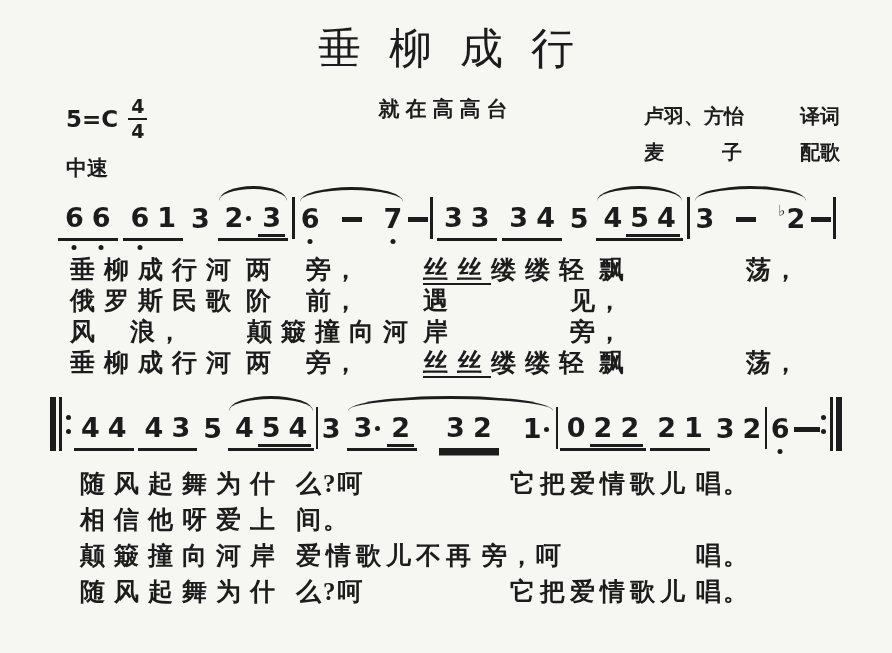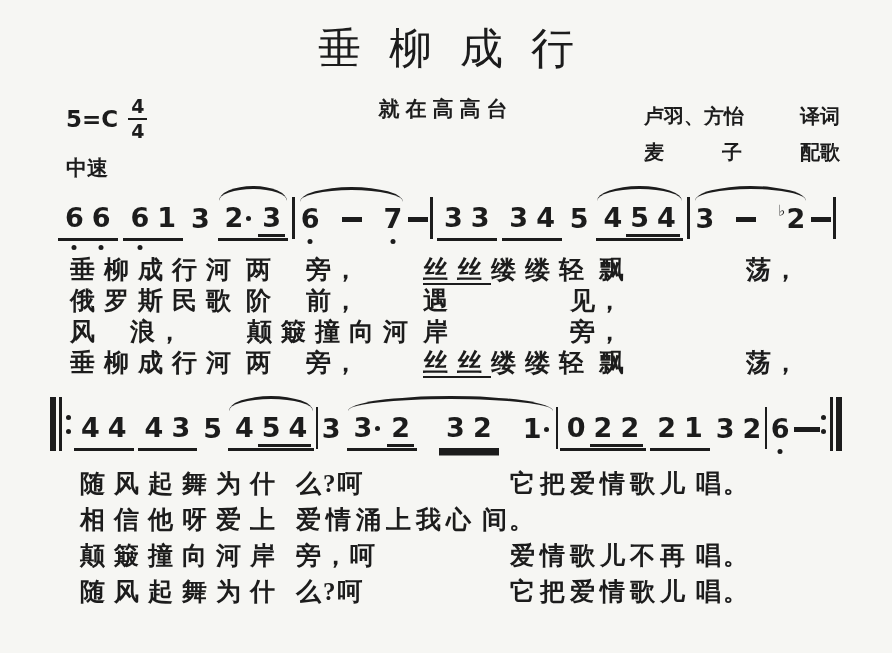--- a/index.html
+++ b/index.html
@@ -355,28 +355,27 @@
       <div class="lrow">
         <div class="seg" style="width: 170px;">随风起舞为</div>
         <div class="seg" style="width: 46px;">什</div>
         <div class="seg punct" style="width: 214px;">么?呵</div>
         <div class="seg tight" style="width: 186px;">它把爱情歌儿</div>
         <div class="seg punct" style="width: 110px;">唱。</div>
       </div>
       <div class="lrow">
         <div class="seg" style="width: 170px;">相信他呀爱</div>
         <div class="seg" style="width: 46px;">上</div>
-        <div class="seg tight" style="width: 186px;">爱情涌上我心</div>
         <div class="seg punct" style="width: 110px;">间。</div>
       </div>
       <div class="lrow">
         <div class="seg" style="width: 170px;">颠簸撞向河</div>
         <div class="seg" style="width: 46px;">岸</div>
+        <div class="seg tight" style="width: 186px;">爱情歌儿不再</div>
         <div class="seg punct" style="width: 214px;">旁，呵</div>
-        <div class="seg tight" style="width: 186px;">爱情歌儿不再</div>
         <div class="seg punct" style="width: 110px;">唱。</div>
       </div>
       <div class="lrow">
         <div class="seg" style="width: 170px;">随风起舞为</div>
         <div class="seg" style="width: 46px;">什</div>
         <div class="seg punct" style="width: 214px;">么?呵</div>
         <div class="seg tight" style="width: 186px;">它把爱情歌儿</div>
         <div class="seg punct" style="width: 110px;">唱。</div>
       </div>
     </div>

